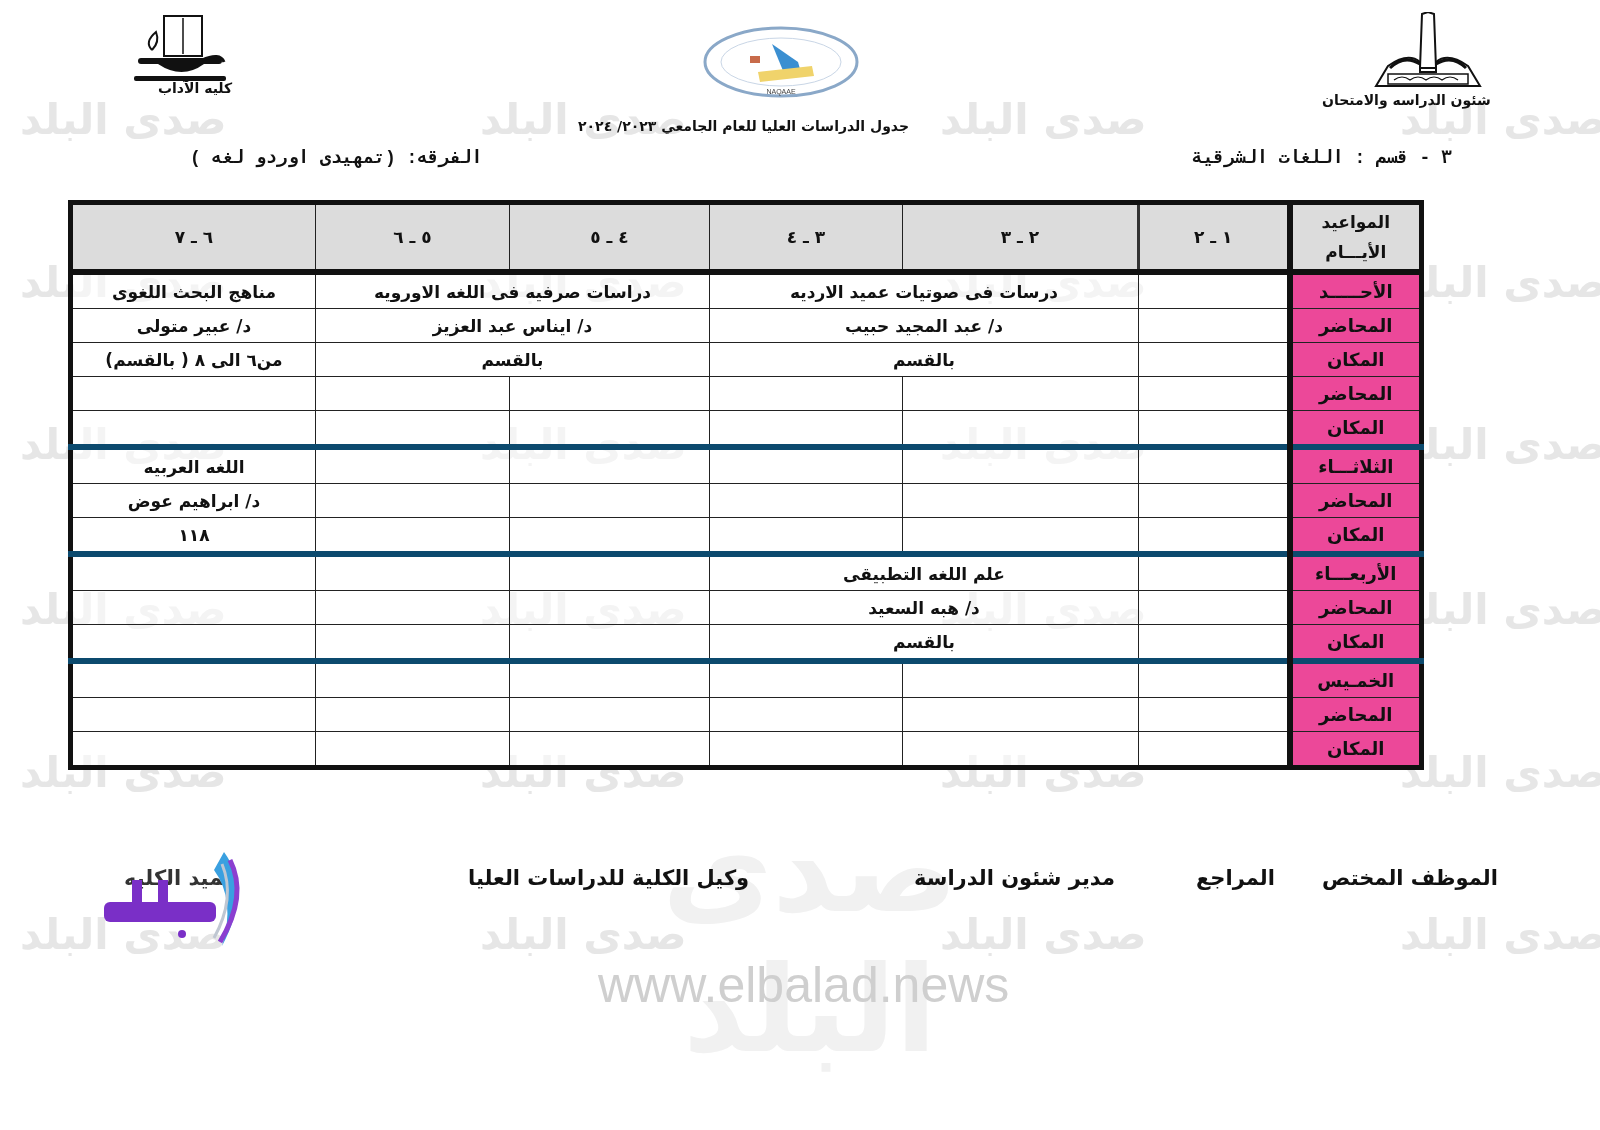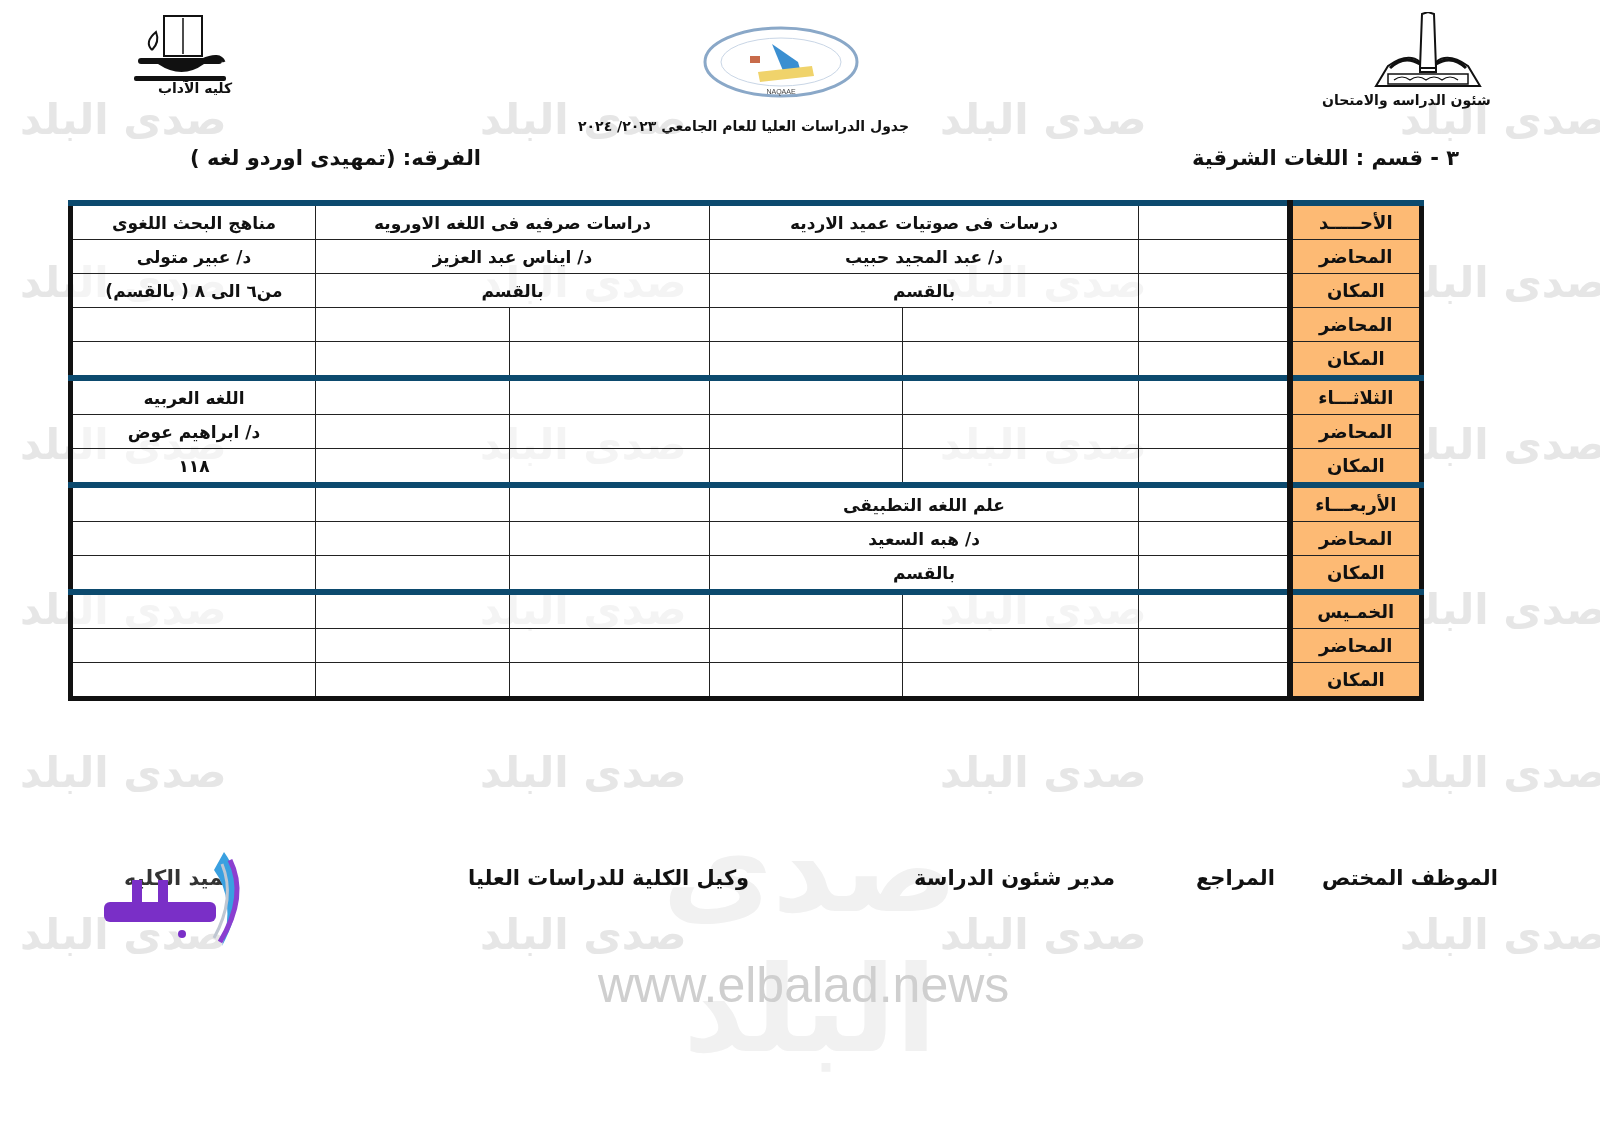--- a/index.html
+++ b/index.html
@@ -18,35 +18,35 @@
     position: absolute; left: 598px; top: 956px; color: #cfcfcf;
     font-family: "Liberation Sans", sans-serif; font-size: 50px; z-index: 0;
   }
   .wm-big {
     position: absolute; left: 600px; top: 800px; width: 420px; height: 140px;
     color: #f1f1f1; font-size: 120px; font-weight: bold; direction: rtl;
     text-align: center; z-index: 0; line-height: 140px;
   }
   .hdr-text { font-weight: bold; font-size: 14px; direction: rtl; white-space: nowrap; z-index: 2; }
   .title { font-weight: bold; font-size: 14px; direction: rtl; white-space: nowrap; z-index: 2; }
-  .sub { font-weight: bold; font-size: 21px; direction: rtl; white-space: nowrap; z-index: 2; }
+  .sub { font-weight: bold; font-size: 18px; direction: rtl; white-space: nowrap; z-index: 2; font-family: Liberation Mono, monospace; }
 
   
   .sched {
     position: absolute; left: 68px; top: 200px; width: 1356px;
     border-collapse: collapse; table-layout: fixed; direction: rtl; z-index: 2;
     border: 5px solid #111;
   }
   .sched td, .sched th {
     border: 1.5px solid #222; text-align: center; vertical-align: middle;
     font-weight: bold; font-size: 17px; padding: 0 4px; height: 33px;
     background: rgba(255,255,255,0.55); white-space: nowrap; overflow: hidden;
   }
   .sched th { background: #dcdcdc; height: 64px; font-size: 17px; border-bottom: 6px solid #111; }
-  .sched td.day { background: #fdba74; font-size: 18px; border-left: 6px solid #111; }
+  .sched td.day { background: #ec4899; font-size: 18px; border-left: 6px solid #111; }
   .sched th.corner { border-left: 6px solid #111; line-height: 30px; }
   .sched tr.blockstart td { border-top: 6px solid #0c4a6e; }
   .sched th.sep { border-left: 3px solid #333; }
 
   .footer-label { position: absolute; top: 866px; font-weight: bold; font-size: 21px; direction: rtl; white-space: nowrap; z-index: 2; }
 
   .logo-box { position: absolute; z-index: 2; }
   .balad-logo { position: absolute; left: 102px; top: 850px; width: 160px; height: 100px; z-index: 3; }
 </style>
 </head>
@@ -124,20 +124,32 @@
   <colgroup>
     <col style="width:132px">
     <col style="width:151px">
     <col style="width:236px">
     <col style="width:193px">
     <col style="width:200px">
     <col style="width:194px">
     <col style="width:245px">
   </colgroup>
   <tbody>
+      <tr>
+    <th class="corner">
+      <div>المواعيد</div>
+      <div>الأيـــام</div>
+    </th>
+    <th class="sep">١ ـ ٢</th>
+    <th>٢ ـ ٣</th>
+    <th>٣ ـ ٤</th>
+    <th>٤ ـ ٥</th>
+    <th>٥ ـ ٦</th>
+    <th>٦ ـ ٧</th>
+  </tr>
 
   <tr class="blockstart">
     <td class="day">الأحـــــد</td>
     <td></td>
     <td colspan="2">درسات فى صوتيات عميد الارديه</td>
     <td colspan="2">دراسات صرفيه فى اللغه الاورويه</td>
     <td>مناهج البحث اللغوى</td>
   </tr>
   <tr>
     <td class="day">المحاضر</td>

